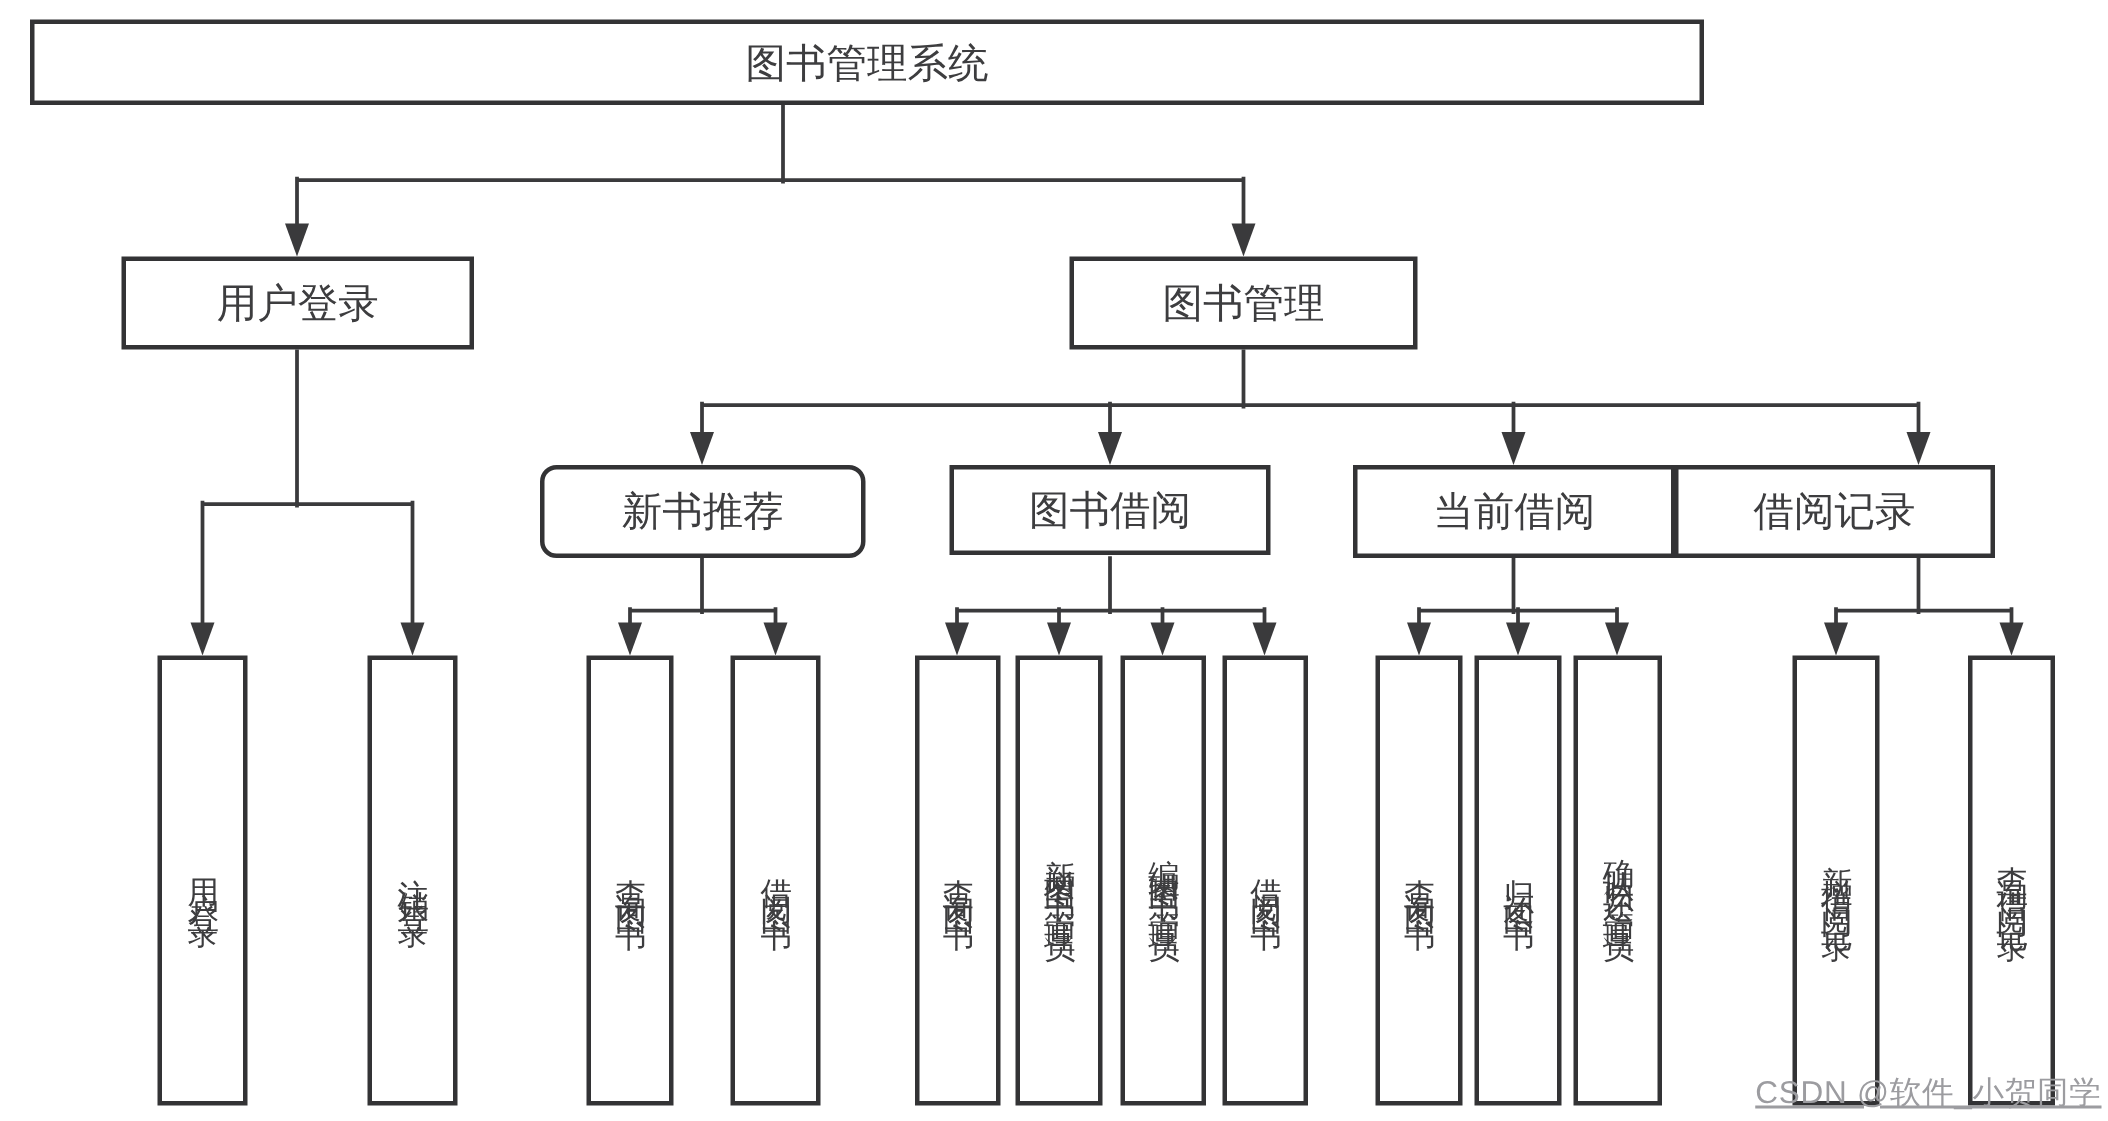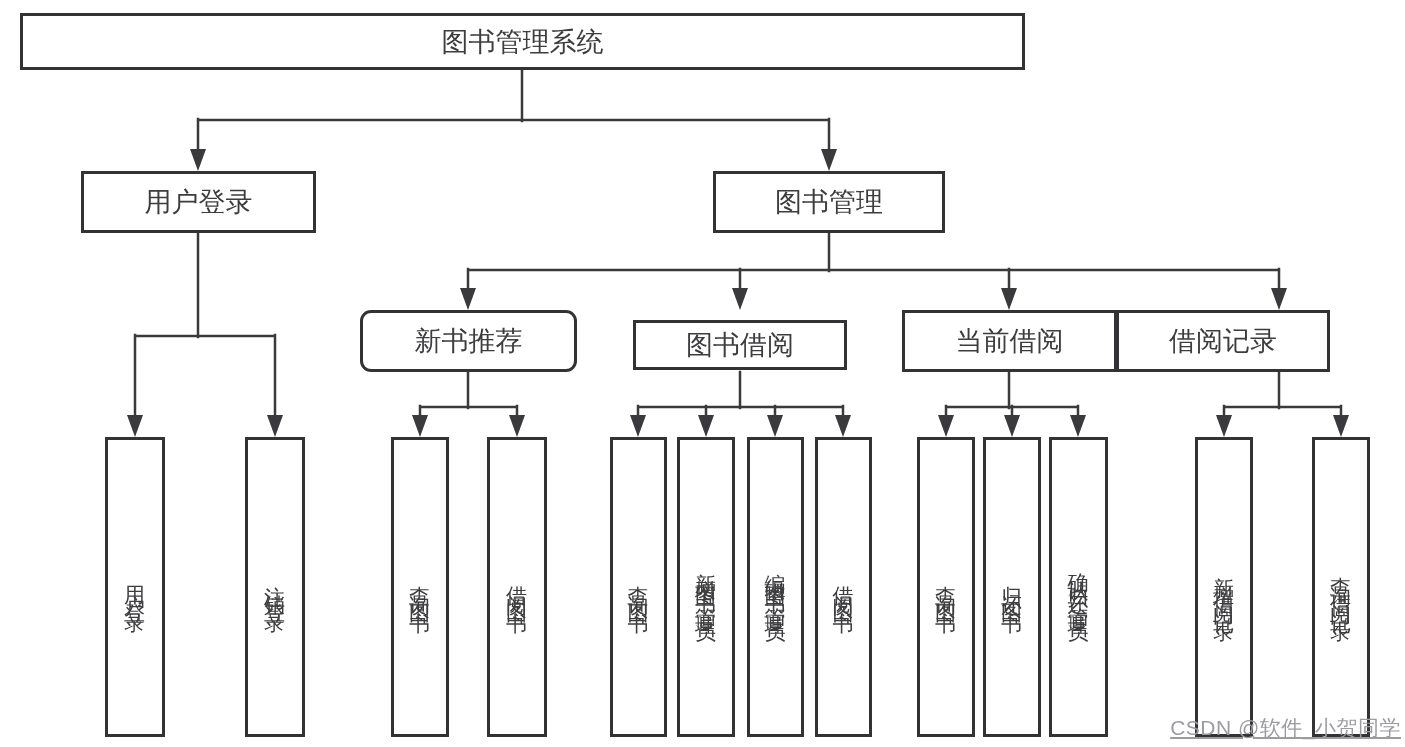--- a/index.html
+++ b/index.html
@@ -117,27 +117,27 @@
       <polygon points="767,415 783,415 775,437"></polygon>
       <polygon points="835,415 851,415 843,437"></polygon>
       <polygon points="938,415 954,415 946,437"></polygon>
       <polygon points="1004,415 1020,415 1012,437"></polygon>
       <polygon points="1070,415 1086,415 1078,437"></polygon>
       <polygon points="1216,415 1232,415 1224,437"></polygon>
       <polygon points="1333,415 1349,415 1341,437"></polygon>
     </g>
   </svg>
 
-  <div class="node" style="left:20px;top:13px;width:1005px;height:57px;">图书管理系统</div>
+  <div class="node" style="left:20px;top:13px;width:1116px;height:57px;">图书管理系统</div>
 
   <div class="node" style="left:81px;top:171px;width:235px;height:62px;">用户登录</div>
   <div class="node" style="left:713px;top:171px;width:232px;height:62px;">图书管理</div>
 
   <div class="node" style="left:360px;top:310px;width:217px;height:62px;border-radius:11px;">新书推荐</div>
-  <div class="node" style="left:633px;top:320px;width:214px;height:50px;">图书借阅</div>
+  <div class="node" style="left:633px;top:310px;width:214px;height:60px;">图书借阅</div>
   <div class="node" style="left:902px;top:310px;width:215px;height:62px;">当前借阅</div>
   <div class="node" style="left:1116px;top:310px;width:214px;height:62px;">借阅记录</div>
 
   <div class="leaf" style="left:105px;width:60px;">
     <span class="vtext">用户登录</span>
   </div>
   <div class="leaf" style="left:245px;width:60px;">
     <span class="vtext">注销登录</span>
   </div>
 

